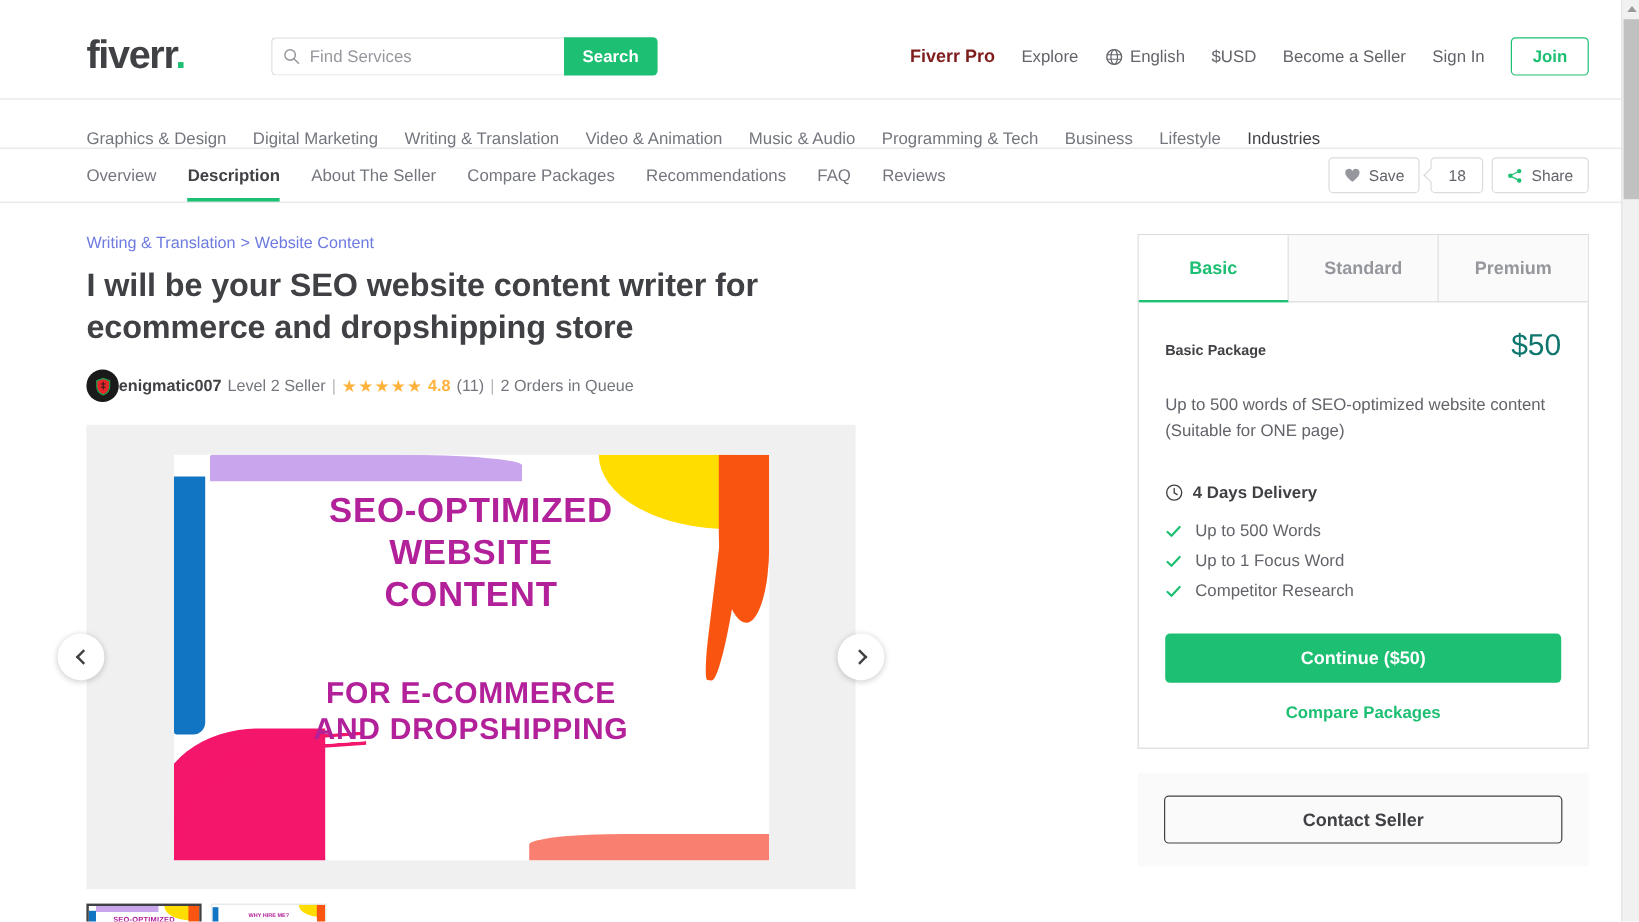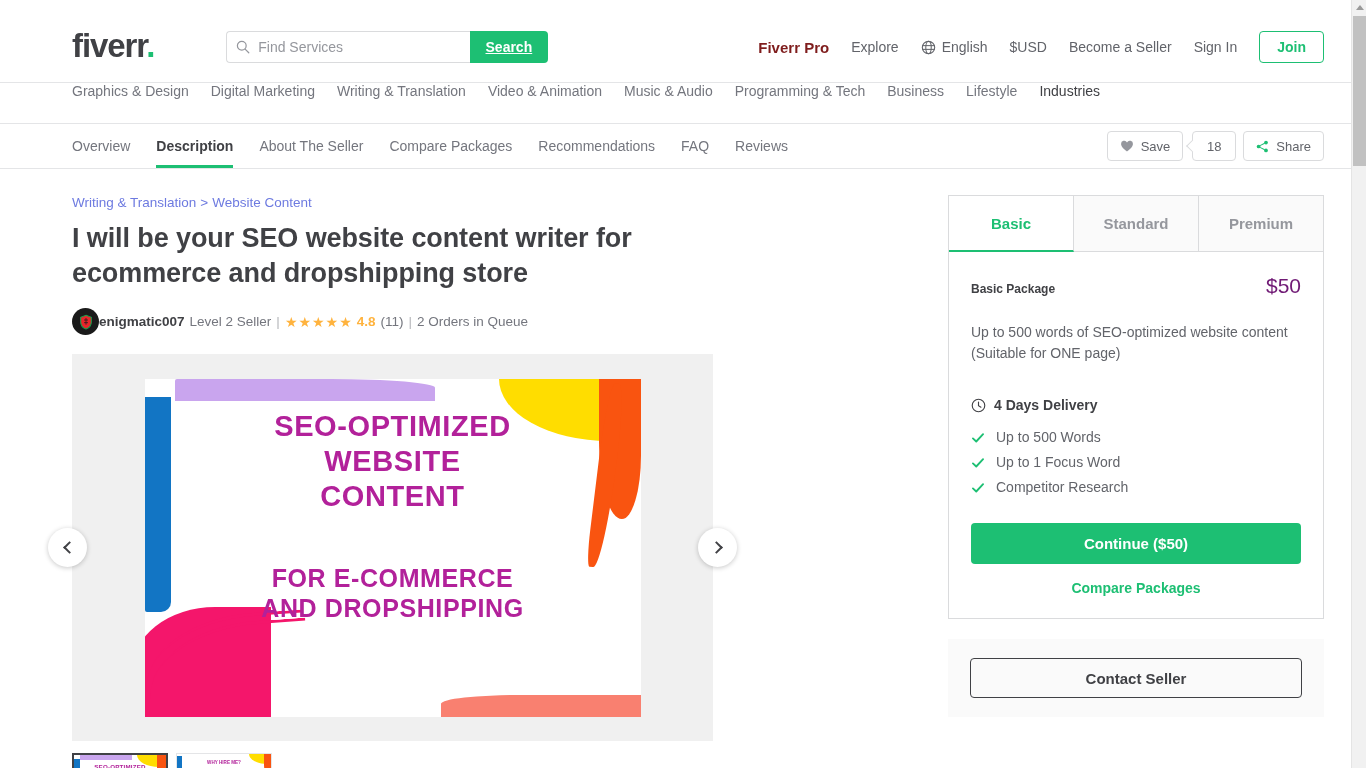--- a/index.html
+++ b/index.html
@@ -104,21 +104,20 @@
     color: #fff;
     border: none;
     border-radius: 0 4px 4px 0;
     font-size: 14px;
     font-weight: 700;
     padding: 0 16px;
     height: 32px;
     cursor: pointer;
     font-family: "Liberation Sans", sans-serif;
     white-space: nowrap;
-    text-decoration: underline;
   }
 
   .header-right {
     margin-left: auto;
     display: flex;
     align-items: center;
     gap: 22px;
   }
   .hr-item {
     font-size: 14px;
@@ -141,21 +140,21 @@
     padding: 7px 17px;
     cursor: pointer;
     font-family: "Liberation Sans", sans-serif;
   }
 
   
   .catnav {
     height: 41px;
     border-bottom: 1px solid #e4e5e7;
     display: flex;
-    align-items: flex-start;
+    align-items: flex-end;
     padding: 0 27px 0 72px;
     gap: 22px;
   }
   .cat-item {
     font-size: 14px;
     color: #74767e;
     white-space: nowrap;
     cursor: pointer;
   }
   .cat-item.active { color: #404145; }
@@ -474,21 +473,21 @@
     border-bottom: 2px solid #1dbf73;
   }
   .pkg-body { padding: 22px 22px 22px 22px; }
   .pkg-head {
     display: flex;
     align-items: baseline;
     justify-content: space-between;
     margin-bottom: 24px;
   }
   .pkg-name { font-size: 12px; font-weight: 700; color: #404145; }
-  .pkg-price { font-size: 21px; font-weight: 400; color: #701a75; }
+  .pkg-price { font-size: 25px; font-weight: 400; color: #0f766e; }
   .pkg-desc {
     font-size: 14px;
     line-height: 21px;
     color: #62646a;
     margin-bottom: 33px;
   }
   .pkg-delivery {
     display: flex;
     align-items: center;
     gap: 8px;

